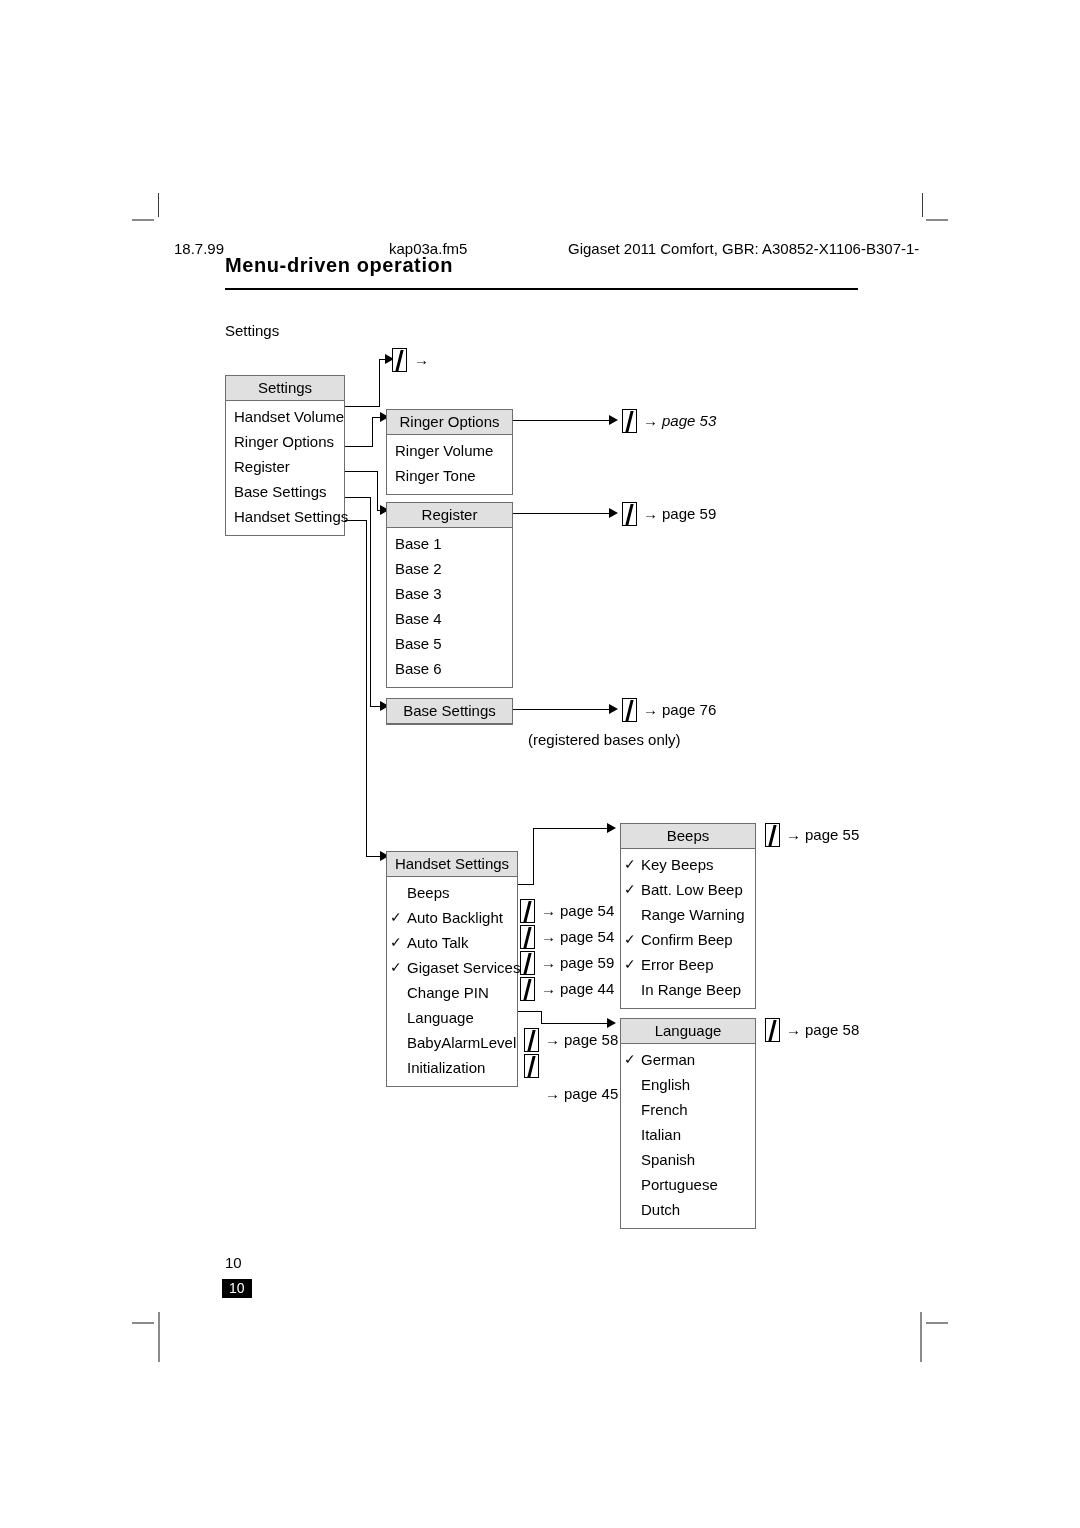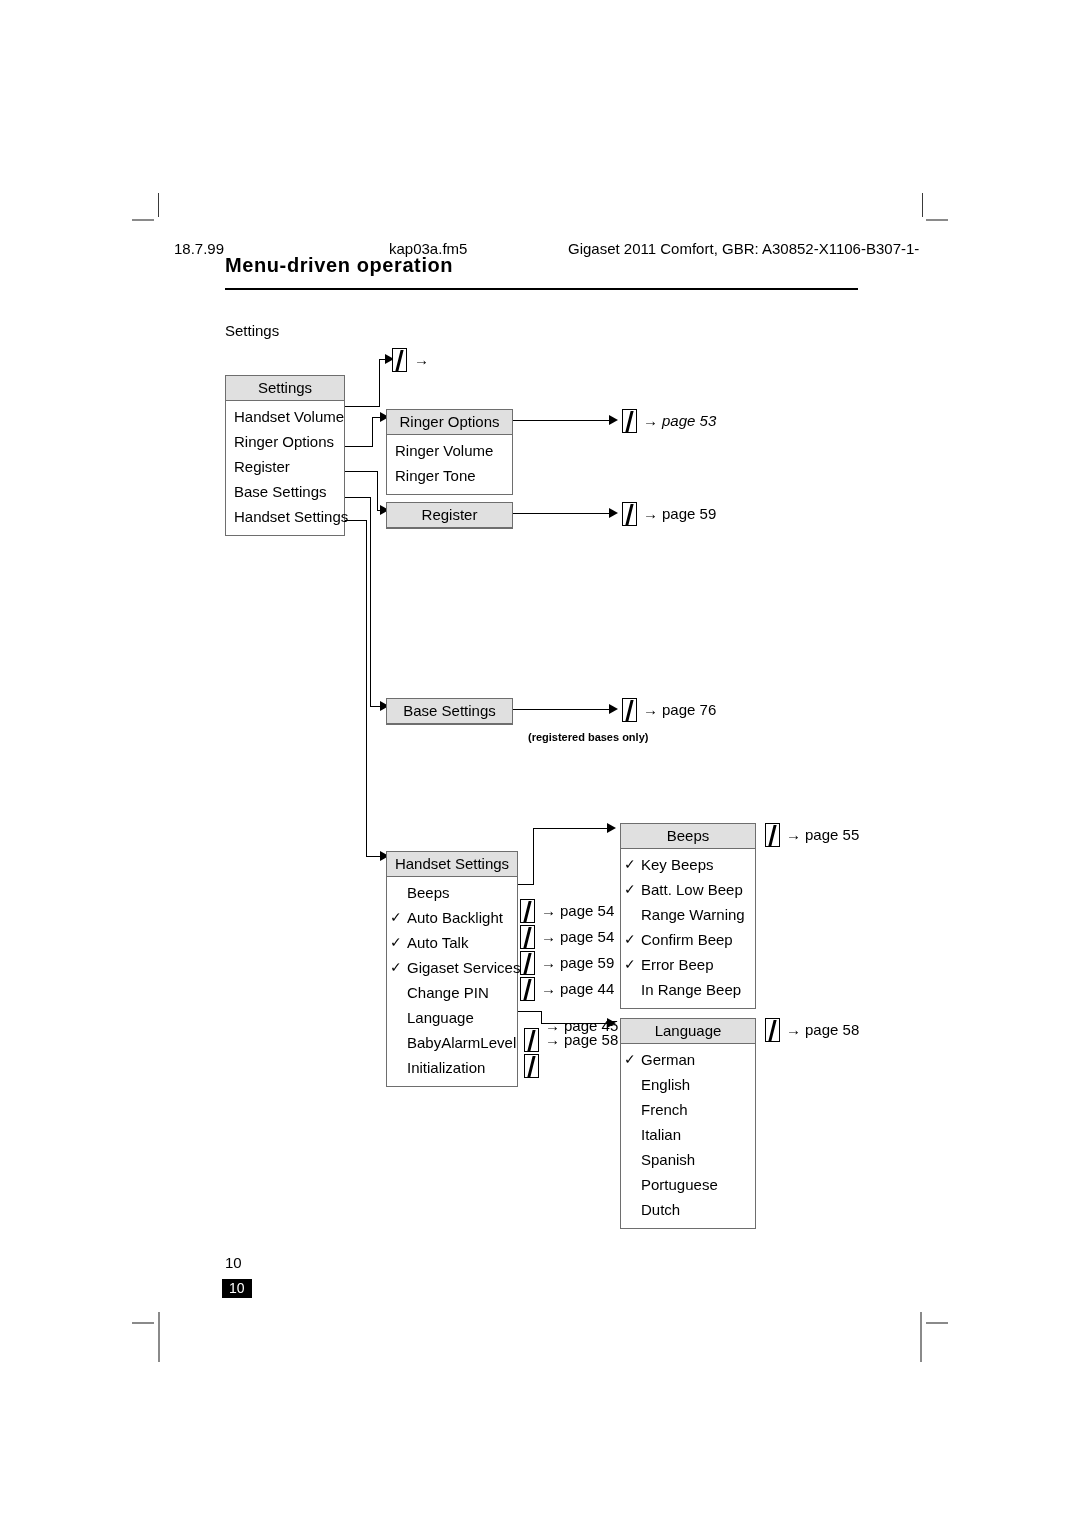--- a/index.html
+++ b/index.html
@@ -142,23 +142,22 @@
   .page-ref {
     position: absolute;
     font-size: 15px;
     line-height: 22px;
     white-space: nowrap;
   }
   .page-ref .rarrow { margin: 0 4px 0 2px; }
 
   .note {
     position: absolute;
-    font-size: 11px;
+    font-size: 15px;
     white-space: nowrap;
-    font-weight: bold;
   }
 
   
   .folio-plain {
     position: absolute;
     left: 225px; top: 1254px;
     font-size: 15px;
   }
   .folio-box {
     position: absolute;
@@ -231,20 +230,28 @@
   <span class="rarrow">→</span><span>page 53</span>
 </div>
 
 <div class="ln h" style="left:345px; top:471px; width:33px;"></div>
 <div class="ln v" style="left:377px; top:471px; height:40px;"></div>
 <div class="ln h" style="left:377px; top:510px; width:9px;"></div>
 <div class="arrow-head" style="left:380px; top:505px;"></div>
 
 <div class="menu-box" style="left:386px; top:502px; width:127px;">
   <div class="box-title">Register</div>
+  <div class="box-items">
+    <div class="item">Base 1</div>
+    <div class="item">Base 2</div>
+    <div class="item">Base 3</div>
+    <div class="item">Base 4</div>
+    <div class="item">Base 5</div>
+    <div class="item">Base 6</div>
+  </div>
 </div>
 <div class="ln h" style="left:513px; top:513px; width:98px;"></div>
 <div class="arrow-head" style="left:609px; top:508px;"></div>
 <div class="key-icon" style="left:622px; top:502px;"></div>
 <div class="page-ref" style="left:641px; top:503px;">
   <span class="rarrow">→</span><span>page 59</span>
 </div>
 
 <div class="ln h" style="left:345px; top:497px; width:26px;"></div>
 <div class="ln v" style="left:370px; top:497px; height:209px;"></div>
@@ -300,21 +307,21 @@
 <div class="page-ref" style="left:539px; top:978px;">
   <span class="rarrow">→</span><span>page 44</span>
 </div>
 
 <div class="key-icon" style="left:524px; top:1028px;"></div>
 <div class="page-ref" style="left:543px; top:1029px;">
   <span class="rarrow">→</span><span>page 58</span>
 </div>
 
 <div class="key-icon" style="left:524px; top:1054px;"></div>
-<div class="page-ref" style="left:543px; top:1015px;text-align:center;">
+<div class="page-ref" style="left:543px; top:1083px;text-align:center;">
   <span class="rarrow">→</span><span>page 45</span>
 </div>
 
 <div class="ln h" style="left:518px; top:884px; width:16px;"></div>
 <div class="ln v" style="left:533px; top:828px; height:57px;"></div>
 <div class="ln h" style="left:533px; top:828px; width:76px;"></div>
 <div class="arrow-head" style="left:607px; top:823px;"></div>
 
 <div class="menu-box" style="left:620px; top:823px; width:136px;">
   <div class="box-title">Beeps</div>

